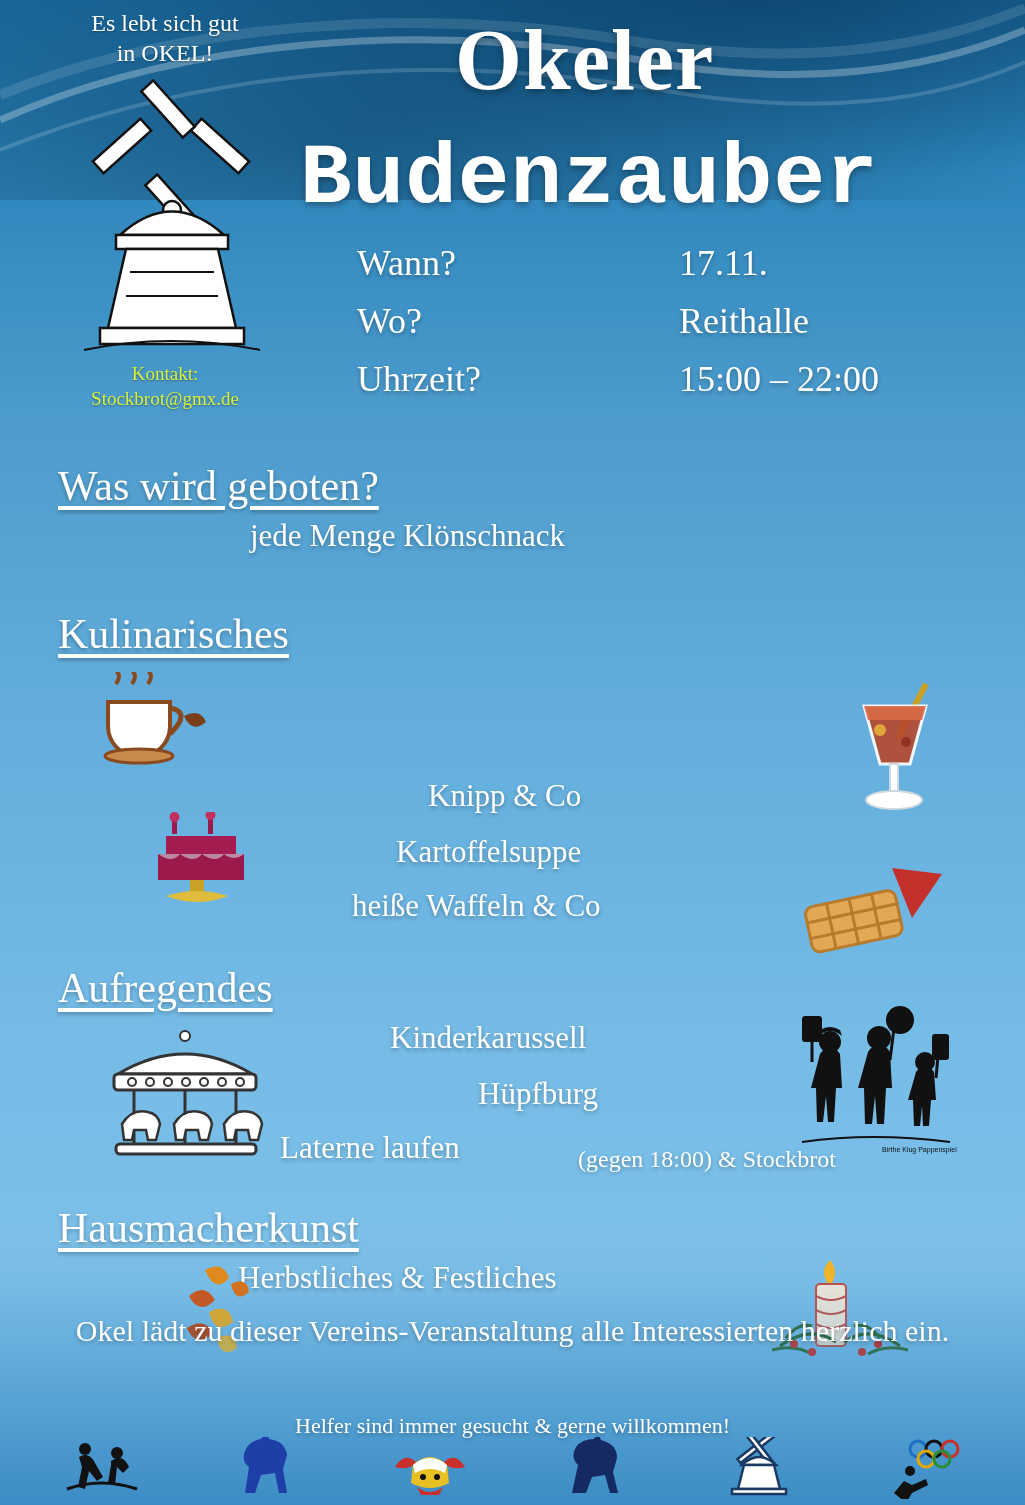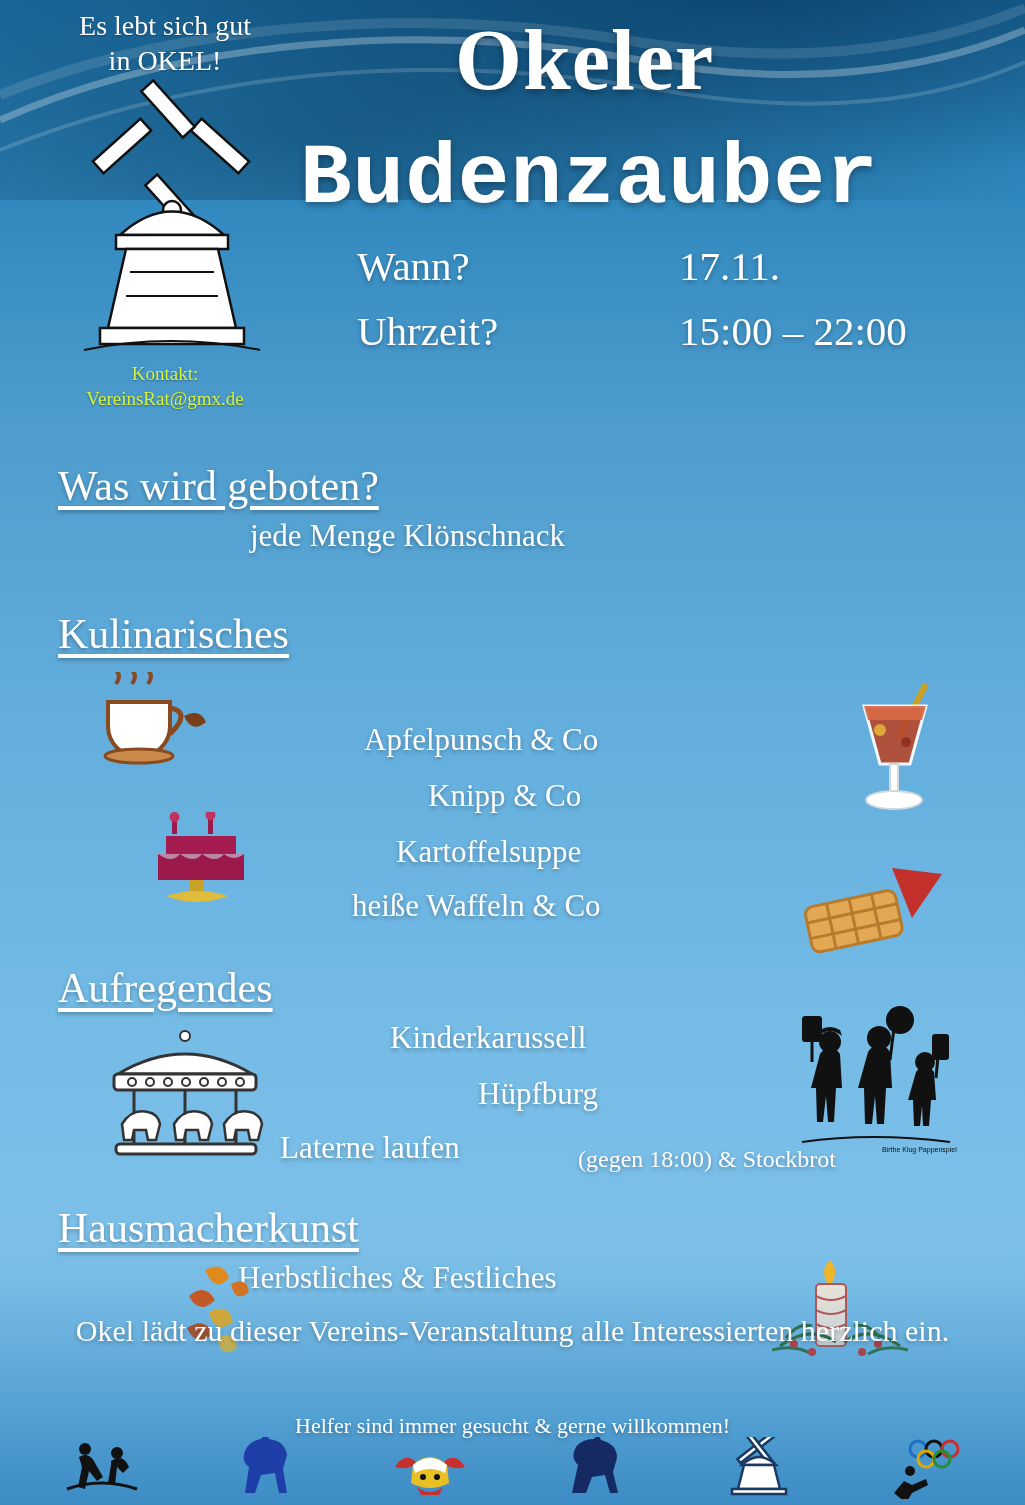--- a/index.html
+++ b/index.html
@@ -52,21 +52,21 @@
   }
 
   
   .slogan {
     position: absolute;
     top: 8px;
     left: 40px;
     width: 250px;
     text-align: center;
     color: #ffffff;
-    font-size: 28px;
+    font-size: 24px;
     line-height: 1.25;
     text-shadow: 0 1px 2px rgba(0,0,0,0.35);
   }
   .mill {
     position: absolute;
     top: 60px;
     left: 60px;
     width: 220px;
     height: 300px;
   }
@@ -99,21 +99,21 @@
     left: 300px;
     font-size: 86px;
     font-family: Liberation Mono, monospace;
   }
 
   .wtable {
     position: absolute;
     top: 235px;
     left: 355px;
     color: #ffffff;
-    font-size: 41px;
+    font-size: 36px;
     line-height: 1.45;
     text-shadow: 0 2px 4px rgba(0,0,0,0.3);
   }
   .wtable td {
     padding: 0 0 4px 0;
     vertical-align: baseline;
   }
   .wtable td.q { width: 320px; }
 
   
@@ -212,44 +212,47 @@
       <rect x="40" y="268" width="144" height="16"></rect>
 
       <path d="M70 212 L154 212 M66 236 L158 236" stroke-width="2" fill="none"></path>
 
       <path d="M24 290 Q110 272 200 290" fill="none" stroke-width="2"></path>
     </g>
   </svg>
 
   <div class="kontakt">
     <div>Kontakt:</div>
-    <div>VereinsRat@gmx.de</div>
+    <div>Stockbrot@gmx.de</div>
   </div>
 
   <div class="title1">Okeler</div>
   <div class="title2">Budenzauber</div>
 
   <table class="wtable">
     <tbody>
         <tr>
       <td class="q">Wann?</td>
       <td>17.11.</td>
     </tr>
     <tr>
+      <td class="q">Wo?</td>
+      <td>Reithalle</td>
+    </tr>
+    <tr>
       <td class="q">Uhrzeit?</td>
       <td>15:00 – 22:00</td>
     </tr>
   </tbody>
     </table>
 
   <div class="section-head" style="top:462px;left:58px;">Was wird geboten?</div>
   <div class="line c42" style="top:518px;left:250px;">jede Menge Klönschnack</div>
 
   <div class="section-head" style="top:610px;left:58px;">Kulinarisches</div>
-  <div class="line c42" style="top:722px;left:364px;">Apfelpunsch &amp; Co</div>
   <div class="line c42" style="top:834px;left:396px;">Kartoffelsuppe</div>
   <div class="line c42" style="top:778px;left:428px;">Knipp &amp; Co</div>
   <div class="line c42" style="top:888px;left:352px;">heiße Waffeln &amp; Co</div>
 
   <svg class="icon-abs" style="top:672px;left:98px;" width="120" height="100" viewBox="0 0 120 100">
     <path d="M18 12 q6 -10 0 -12 M34 12 q6 -10 0 -12 M50 12 q6 -10 0 -12" stroke="#8a4a20" stroke-width="4" fill="none"></path>
     <path d="M10 30 h62 v24 a31 31 0 0 1 -62 0 z" fill="#ffffff" stroke="#8a4a20" stroke-width="4"></path>
     <path d="M72 36 q22 4 0 26" fill="none" stroke="#8a4a20" stroke-width="5"></path>
     <ellipse cx="41" cy="84" rx="34" ry="7" fill="#c98a4b" stroke="#8a4a20" stroke-width="3"></ellipse>
     <path d="M86 44 q16 -8 22 6 q-14 12 -22 -6 z" fill="#7a3f18"></path>

